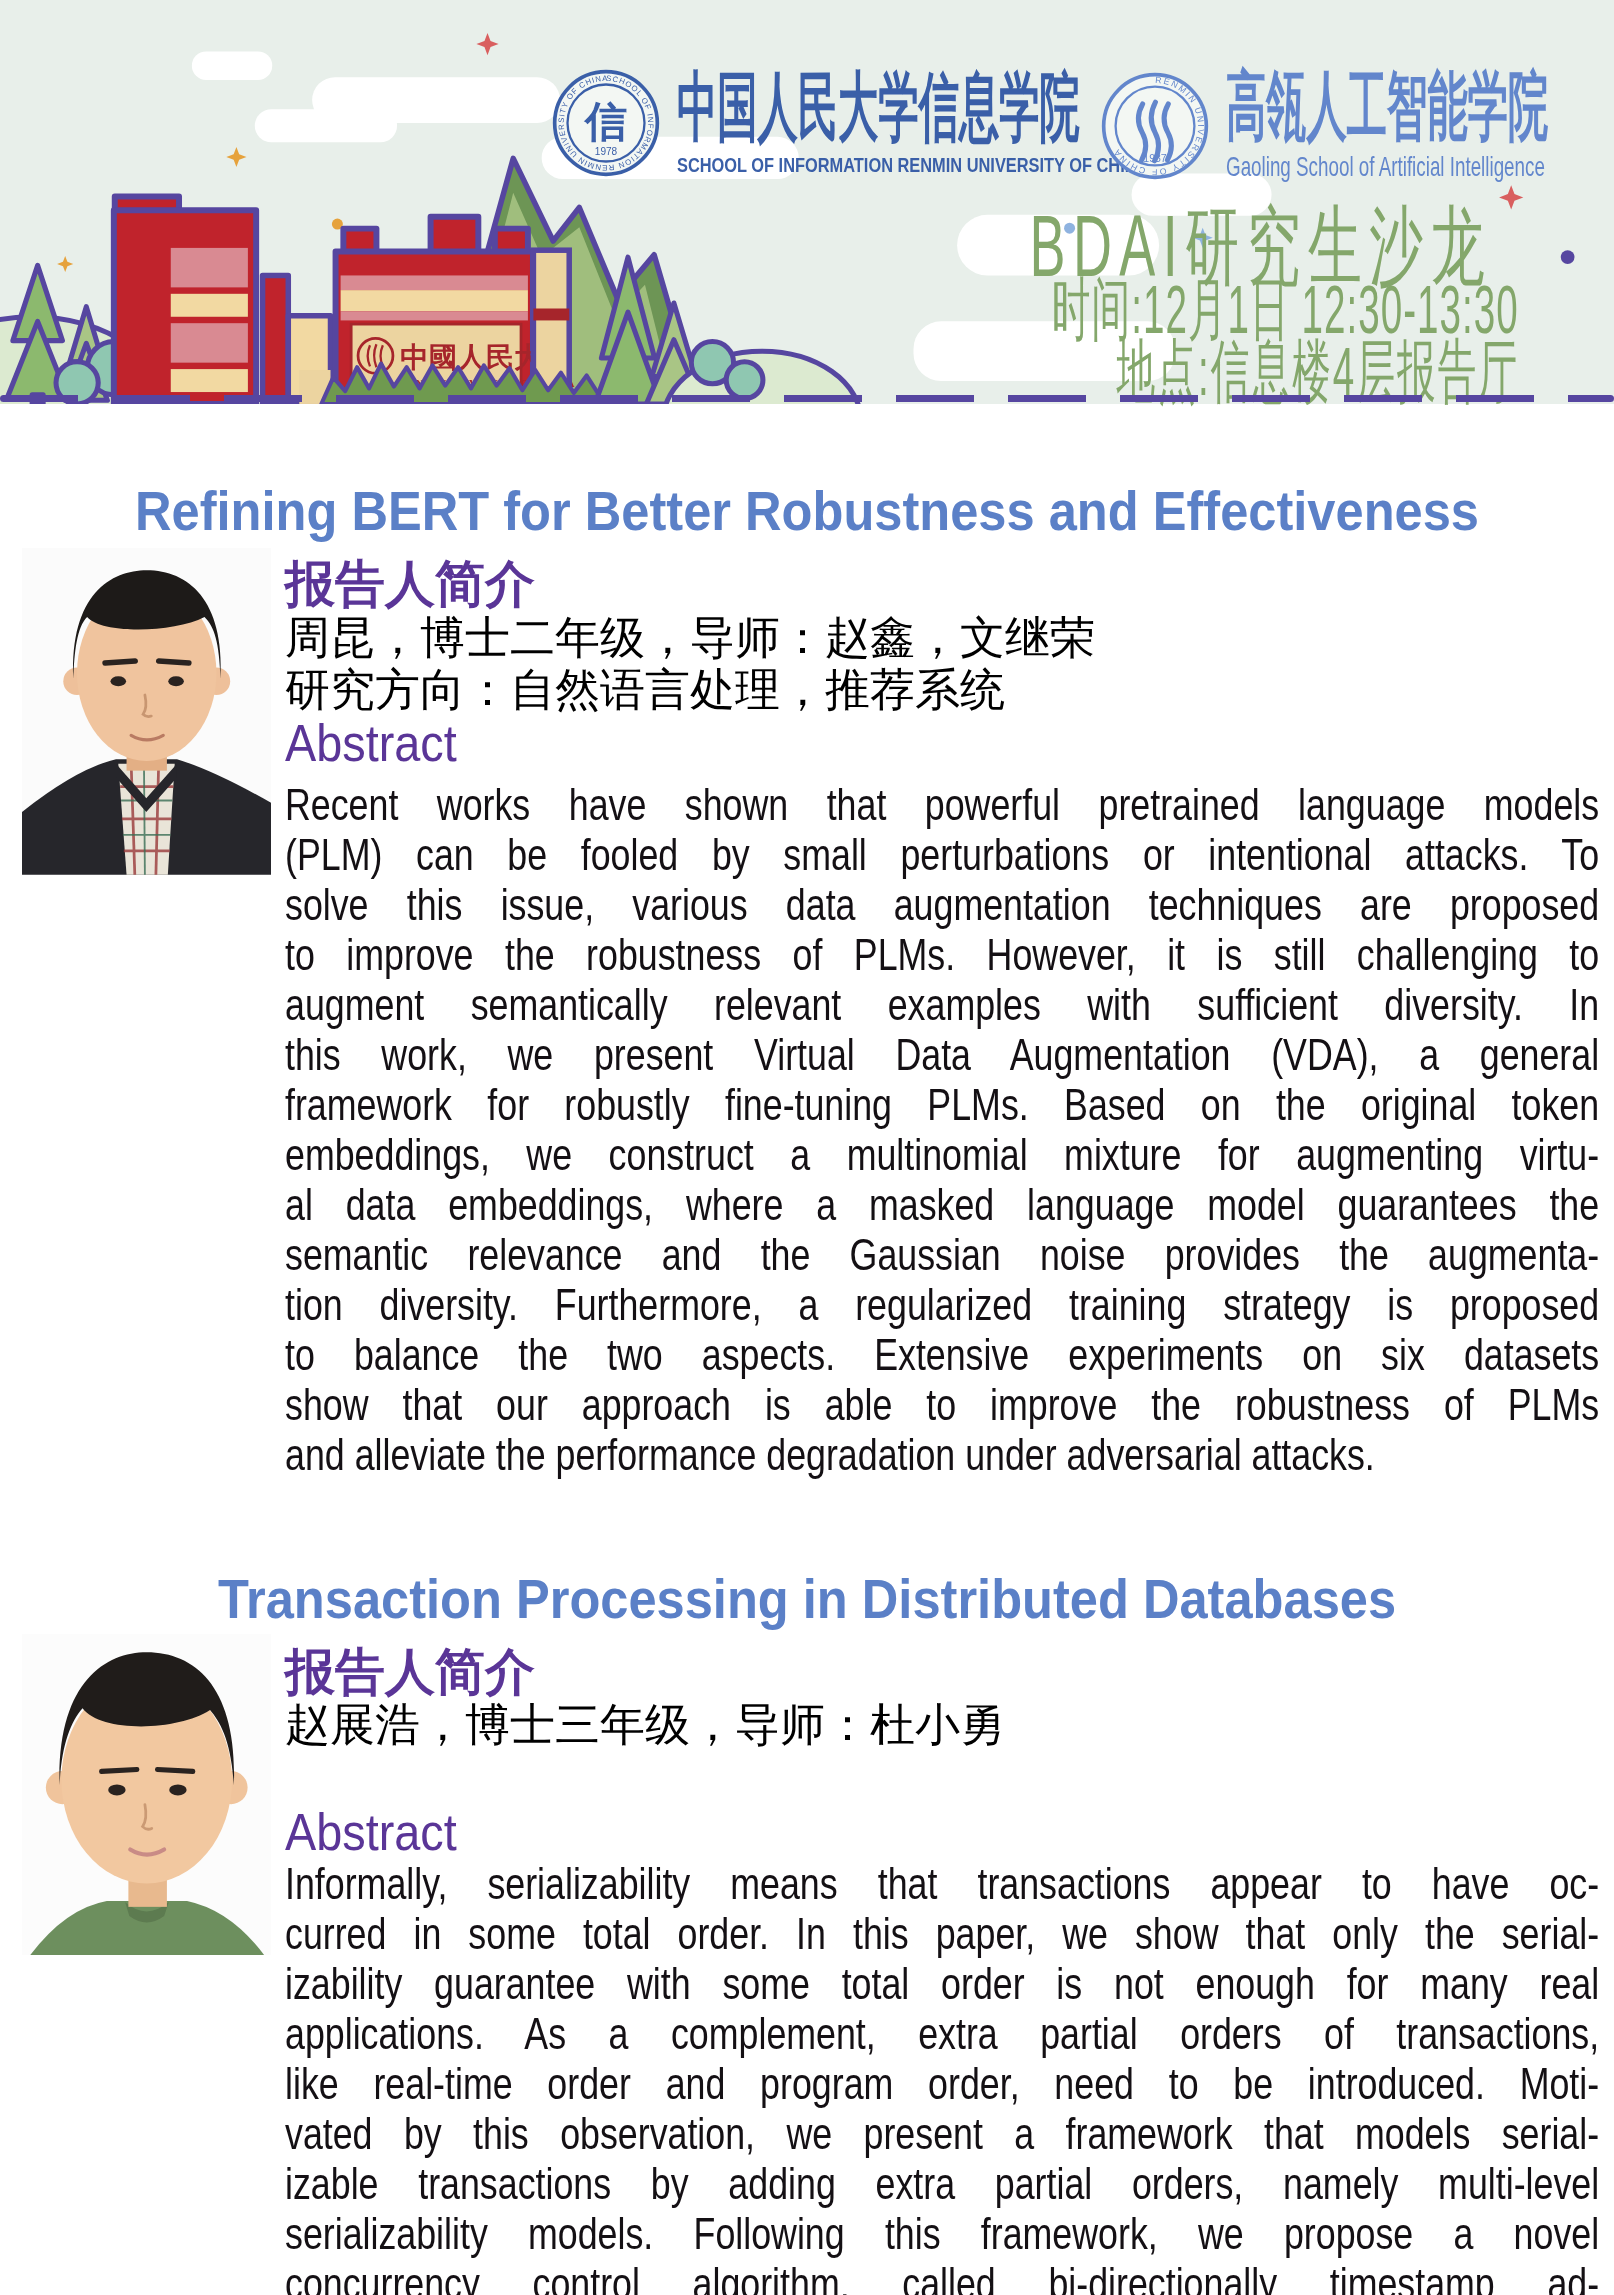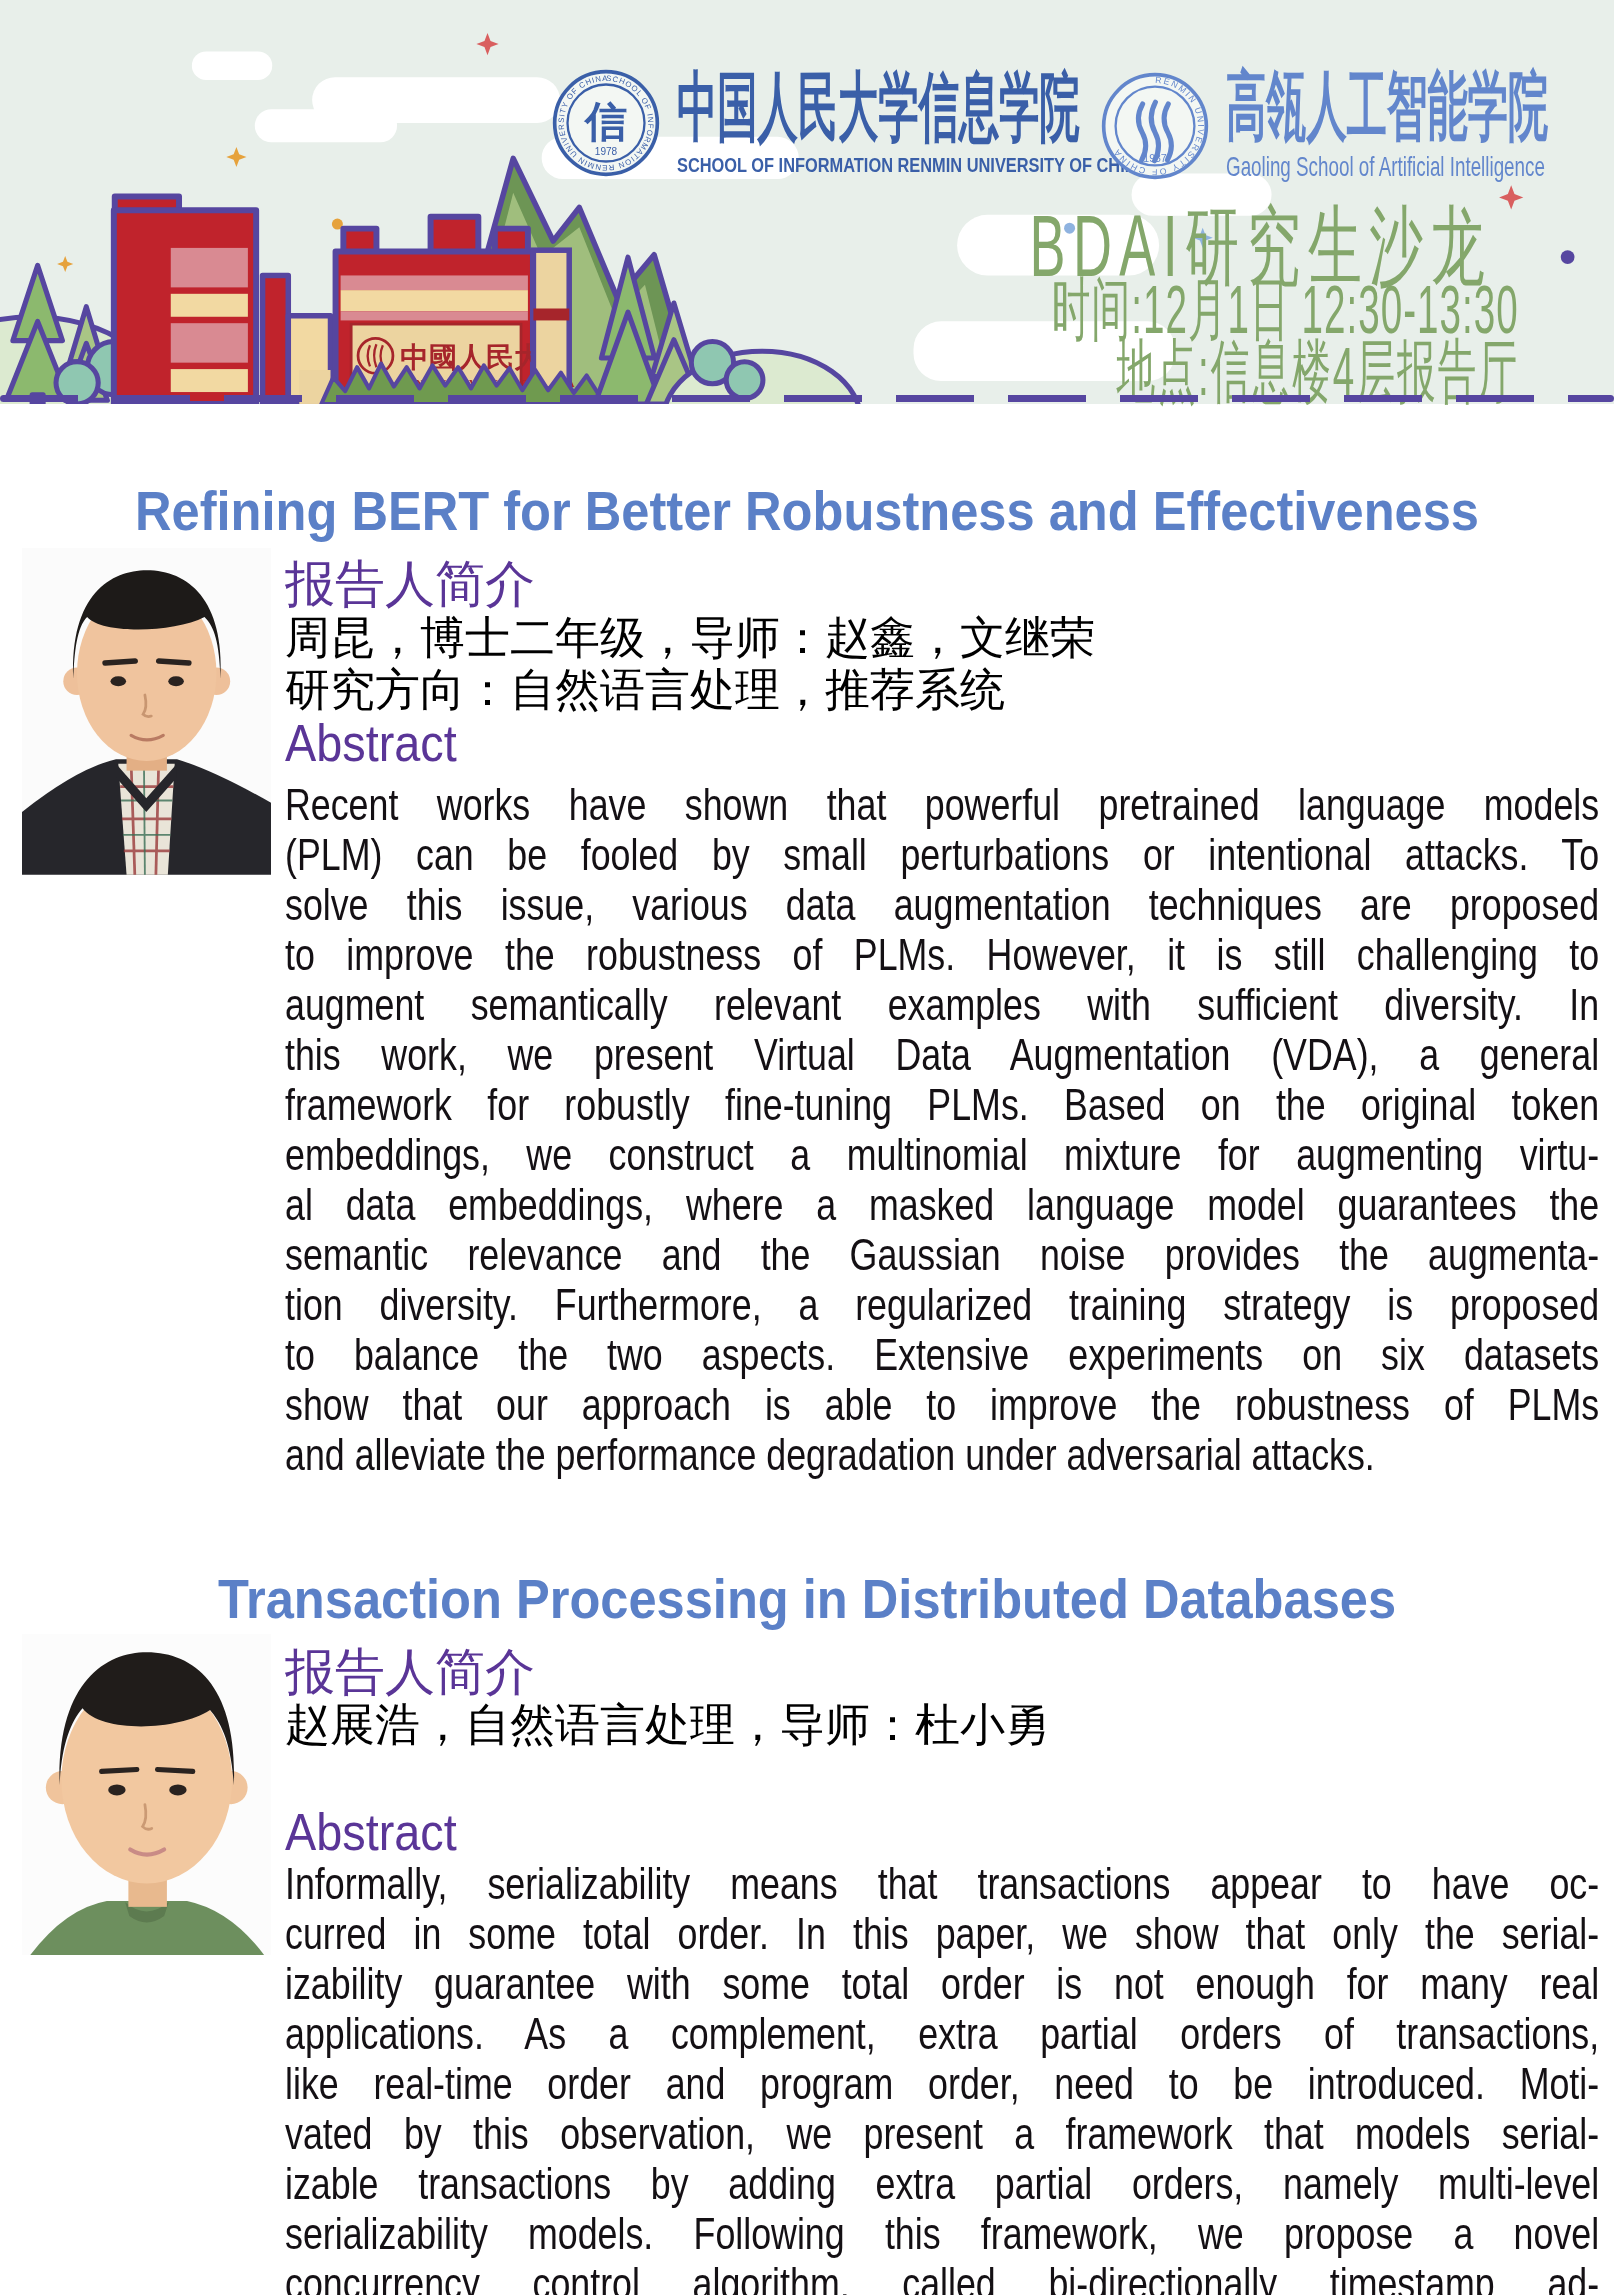--- a/index.html
+++ b/index.html
@@ -29,21 +29,21 @@
 
   
   .talk-title{position:absolute;left:0;width:1614px;text-align:center;color:#5b80c7;font-weight:bold;
               font-size:55px;line-height:1.1;white-space:nowrap;transform:scaleX(0.92);transform-origin:center top;}
   .t1{top:444px;} .t2{top:1532px;}
 
   .photo{position:absolute;left:21.6px;overflow:hidden;background:#fbfbfb;}
   .p1{top:548px;width:249px;height:327px;}
   .p2{top:1634px;width:249px;height:321px;}
 
-  .profile-heading{position:absolute;left:285px;font-size:50px;line-height:1.15;color:#5a3597;}
+  .profile-heading{position:absolute;left:285px;font-size:50px;line-height:1.15;color:#5a3597;font-weight:bold;}
   .ph1{top:556px;} .ph2{top:1644px;}
   .cn-line{position:absolute;left:285px;font-size:45px;line-height:1.15;color:#000000;white-space:nowrap;}
   .sp1{top:612px;} .rs1{top:664px;}
   .sp2{top:1699px;} .rs2{top:1751px;}
   .abstract-heading{position:absolute;left:285px;font-size:52px;line-height:1.15;color:#5a3597;
                     transform:scaleX(0.9);transform-origin:left top;}
   .ah1{top:714px;} .ah2{top:1803px;}
 
   .abstract{position:absolute;left:285px;width:1653px;font-size:45px;color:#141014;
             transform:scaleX(0.795);transform-origin:left top;}
@@ -283,21 +283,21 @@
         <rect x="290" y="292" width="88" height="11" rx="5" transform="rotate(3 334 297)"></rect>
         <ellipse cx="207" cy="340" rx="19" ry="12"></ellipse>
         <ellipse cx="340" cy="340" rx="19" ry="12"></ellipse>
       </g>
       <path d="M268,372 q6,32 -5,48 q9,9 20,4" fill="none" stroke="#cb9a74" stroke-width="6" stroke-linecap="round"></path>
       <path d="M236,470 q36,22 74,0" fill="none" stroke="#c98b86" stroke-width="9" stroke-linecap="round"></path>
     </svg>
   </div>
 
   <div class="profile-heading ph2">报告人简介</div>
-  <div class="cn-line sp2">赵展浩，自然语言处理，导师：杜小勇</div>
+  <div class="cn-line sp2">赵展浩，博士三年级，导师：杜小勇</div>
   <div class="abstract-heading ah2">Abstract</div>
   <div class="abstract ab2">
       <div class="aline">Informally, serializability means that transactions appear to have oc-</div>
       <div class="aline">curred in some total order. In this paper, we show that only the serial-</div>
       <div class="aline">izability guarantee with some total order is not enough for many real</div>
       <div class="aline">applications. As a complement, extra partial orders of transactions,</div>
       <div class="aline">like real-time order and program order, need to be introduced. Moti-</div>
       <div class="aline">vated by this observation, we present a framework that models serial-</div>
       <div class="aline">izable transactions by adding extra partial orders, namely multi-level</div>
       <div class="aline">serializability models. Following this framework, we propose a novel</div>

